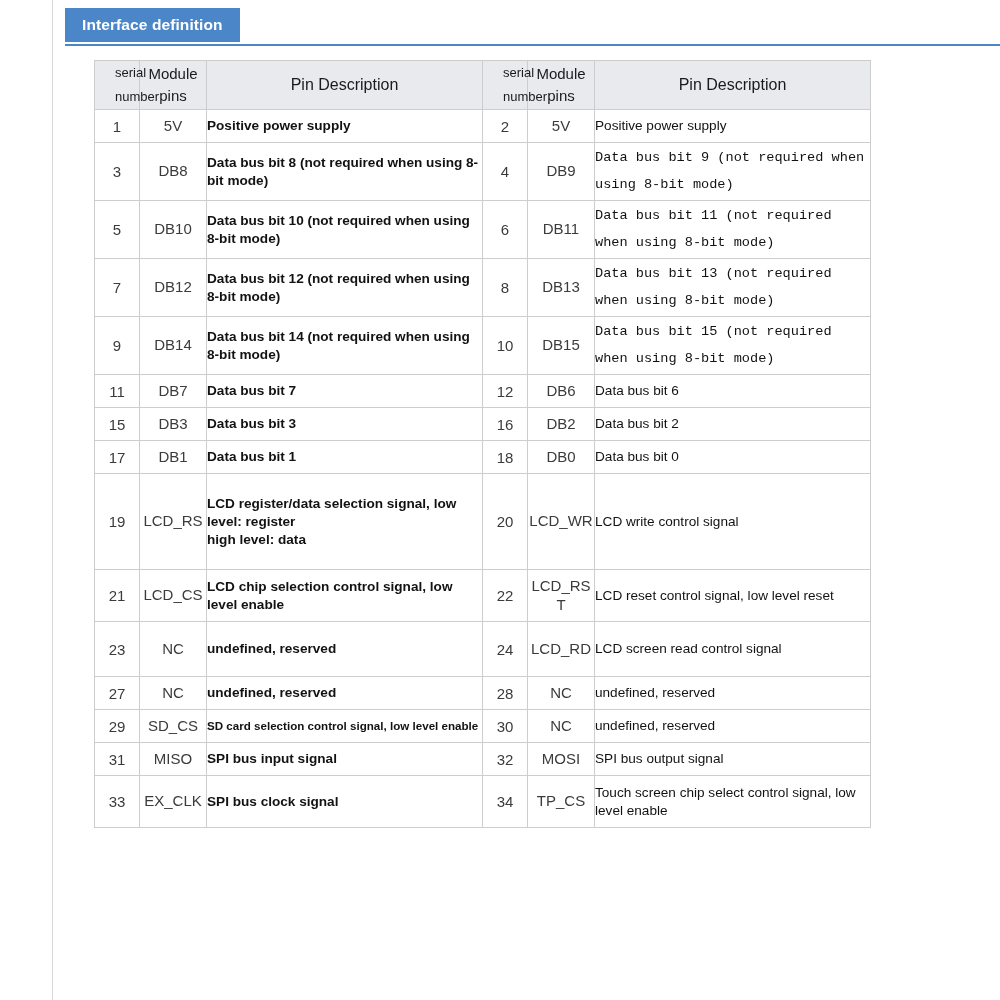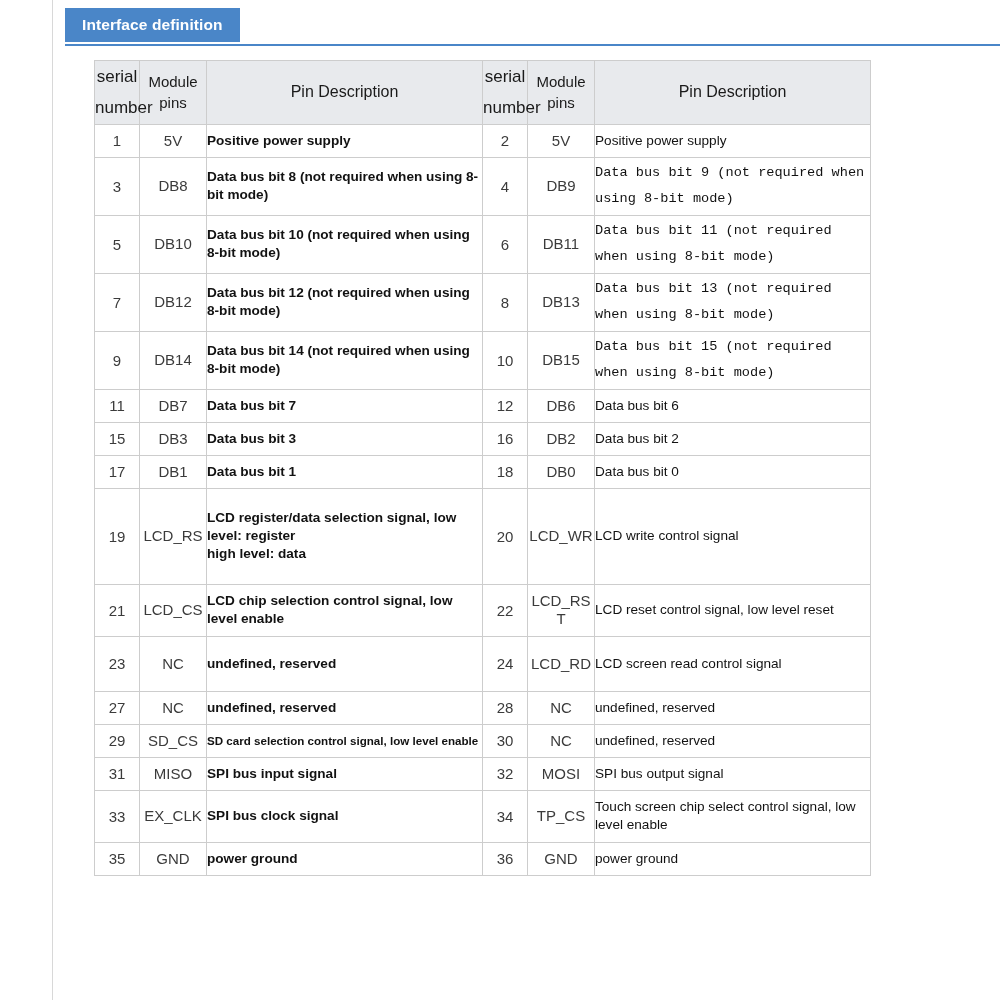--- a/index.html
+++ b/index.html
@@ -79,22 +79,23 @@
   th.hdr {
     background: #e8eaed;
     border: 1px solid #bfbfbf;
     color: #1a1a1a;
     font-weight: normal;
     text-align: center;
     padding: 6px 2px;
   }
   th.hdr .small {
     display: block;
-    font-size: 17px;
+    font-size: 13px;
     line-height: 1.85;
+    margin-left: 20px;
   }
   th.hdr .big {
     display: block;
     font-size: 15px;
     line-height: 1.45;
   }
   
   col.c-num  { width: 45px; }
   col.c-pin  { width: 67px; }
   col.c-desc { width: 276px; }
@@ -283,25 +284,17 @@
             <td class="desc">SPI bus output signal</td>
           </tr>
           <tr style="height: 52px;">
             <td class="num">33</td>
             <td class="pin">EX_CLK</td>
             <td class="desc bold">SPI bus clock signal</td>
             <td class="num">34</td>
             <td class="pin">TP_CS</td>
             <td class="desc">Touch screen chip select control signal, low level enable</td>
           </tr>
-          <tr style="height: 33px;">
-            <td class="num">35</td>
-            <td class="pin">GND</td>
-            <td class="desc bold">power ground</td>
-            <td class="num">36</td>
-            <td class="pin">GND</td>
-            <td class="desc">power ground</td>
-          </tr>
         </tbody>
     </table>
   </div>
 
 </div>
 
 </body></html>

